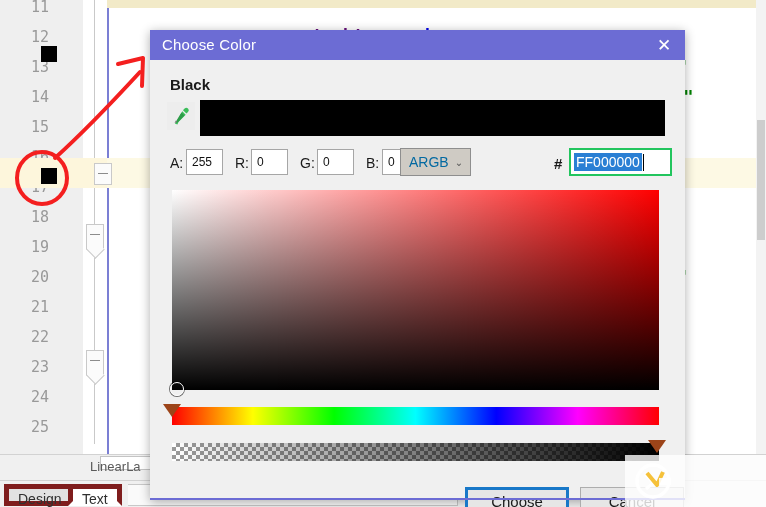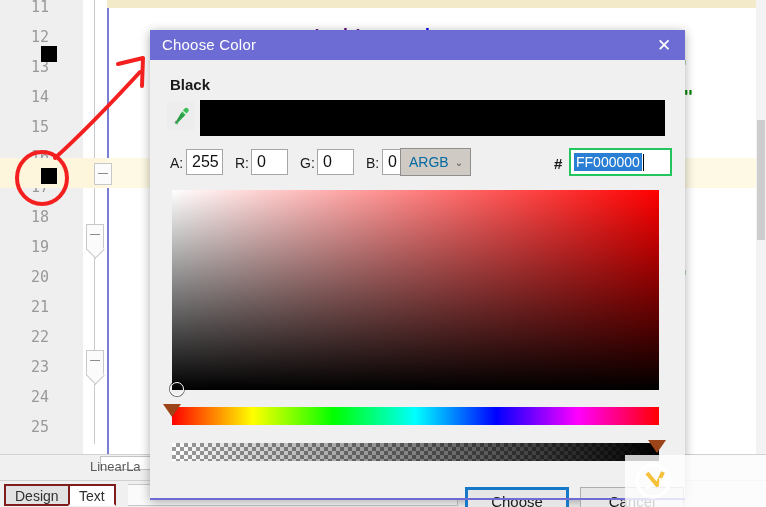--- a/index.html
+++ b/index.html
@@ -98,21 +98,21 @@
   }
 
   
   .tabbar {
     position: absolute; left: 0; bottom: 0; width: 766px; height: 27px;
     background: #f0f0f0; border-top: 1px solid #d2d2d2; box-sizing: border-box;
   }
   .tab {
     position: absolute; top: 3px; height: 22px; line-height: 21px;
     padding: 0 9px; font-size: 14px; color: #303030;
-    border: 2px solid #7f1d1d; box-sizing: border-box;
+    border: 5px solid #7f1d1d; box-sizing: border-box;
   }
   .tab.inactive { left: 4px; background: #e2e2e2; }
   .tab.active { left: 68px; background: #ffffff; border-bottom-color: #ffffff; }
   .tab-rest {
     position: absolute; left: 128px; top: 3px; width: 330px; height: 22px;
     border: 1px solid #c8c8c8; border-left: none; background: #fafafa;
     box-sizing: border-box;
   }
 
   
@@ -156,21 +156,21 @@
     background: #000000;
   }
 
   .fields { position: absolute; left: 0; top: 86px; width: 535px; height: 36px; }
   .fld-label {
     position: absolute; top: 9px; font-size: 14px; color: #1a1a1a;
   }
   .fld-input {
     position: absolute; top: 3px; height: 26px; line-height: 24px;
     background: #ffffff; border: 1px solid #a6a6a6; box-sizing: border-box;
-    font-size: 16px; color: #111111; padding: 0 5px;
+    font-size: 12px; color: #111111; padding: 0 5px;
   }
   .dropdown {
     position: absolute; left: 250px; top: 2px; width: 71px; height: 28px;
     background: #cfcbc4; border: 1px solid #8e8e8e; box-sizing: border-box;
     display: flex; align-items: center;
   }
   .dd-label { margin-left: 8px; font-size: 14px; color: #0369a1; }
   .dd-arrow { margin-left: 6px; font-size: 10px; color: #555555; }
 
   .hash {

